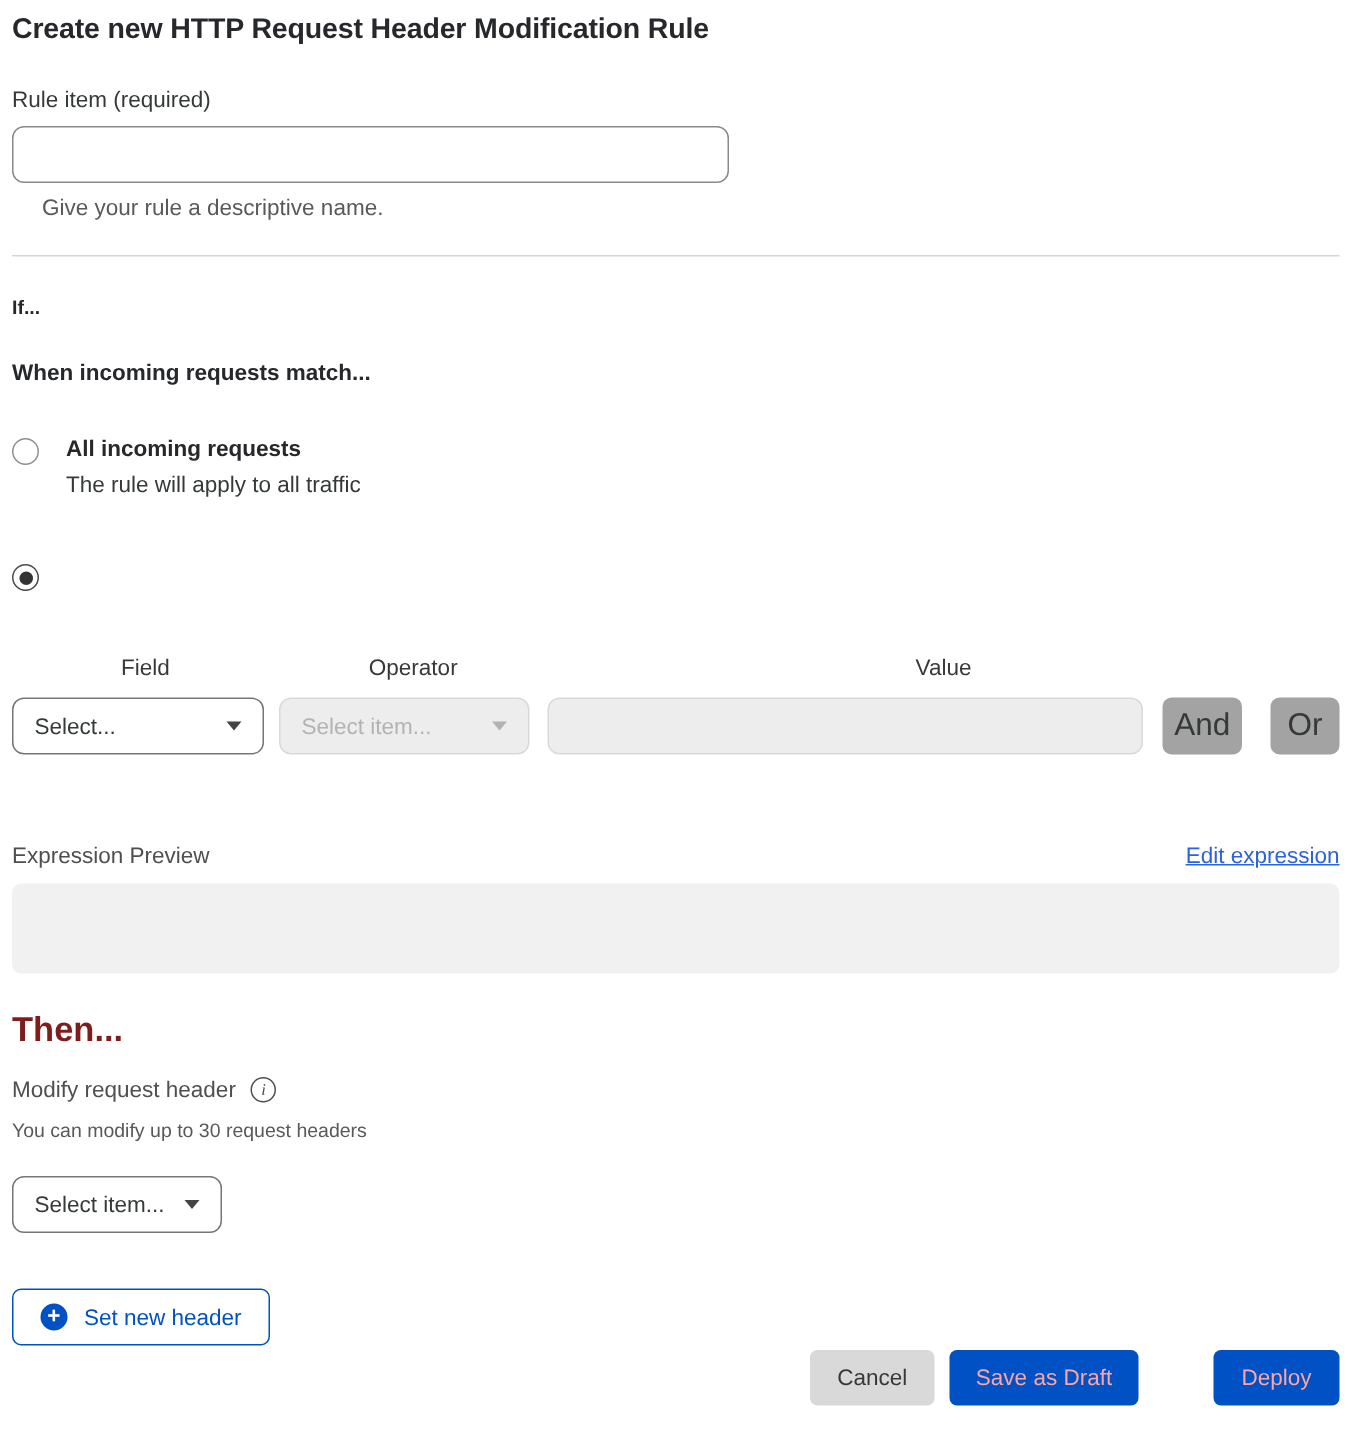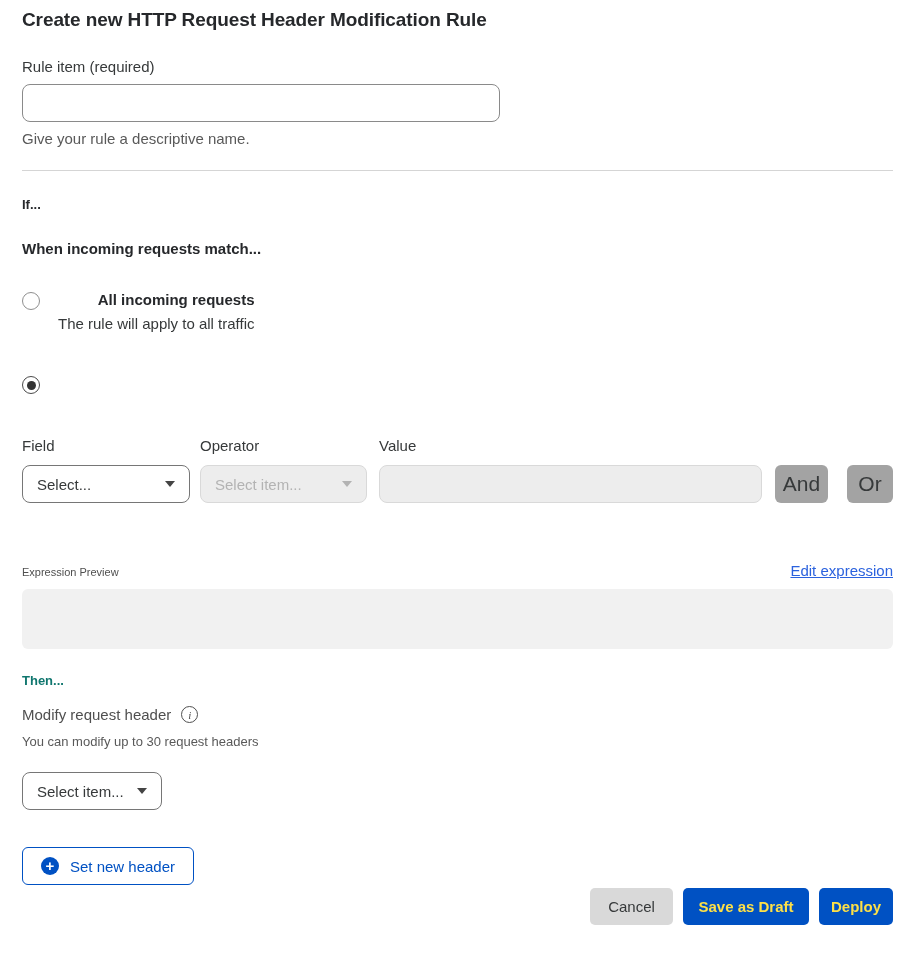--- a/index.html
+++ b/index.html
@@ -3,62 +3,62 @@
 <meta charset="utf-8">
 <style>
   * { margin: 0; padding: 0; box-sizing: border-box; }
   html, body { background: #ffffff; }
   body {
     width: 899px; height: 956px; overflow: hidden;
     font-family: "Liberation Sans", sans-serif;
     color: #36393a;
     position: relative;
   }
-  .page { padding: 0 6px 0 22px; width: 899px; }
+  .page { padding: 0 6px 0 8px; width: 899px; }
 
   .page-title {
     margin-top: 9px;
     font-size: 19px; font-weight: 700; color: #26282b;
     letter-spacing: -0.1px;
   }
 
   .field-label { font-size: 15px; color: #36393a; }
 
   .rule-name-label { display: block; margin-top: 27px; }
   .rule-name-input {
     display: block; margin-top: 9px;
     width: 478px; height: 38px;
     border: 1px solid #8a8a8a; border-radius: 8px;
     font-size: 15px; padding: 0 12px; color: #36393a;
     font-family: "Liberation Sans", sans-serif;
     outline: none; background: #fff;
   }
-  .help-text { margin-top: 8px; font-size: 15px; color: #595959; }
+  .help-text { margin-top: 8px; font-size: 15px; color: #595959; margin-left: 20px; }
 
   .divider { margin-top: 23px; border: none; border-top: 1px solid #d5d5d5; height: 0; }
 
   .section-heading { margin-top: 26px; font-size: 13px; font-weight: 700; color: #26282b; }
   .sub-heading { margin-top: 28px; font-size: 15px; font-weight: 700; color: #26282b; }
 
-  .radio-option { display: flex; margin-top: 34px; cursor: pointer; text-align: right; }
+  .radio-option { display: flex; margin-top: 34px; cursor: pointer; }
   .radio-option + .radio-option { margin-top: 43px; }
   .radio-circle {
     width: 18px; height: 18px; flex: 0 0 18px;
     border: 1px solid #8f8f8f; border-radius: 50%;
     background: #fff; margin-top: 1px;
     display: inline-flex; align-items: center; justify-content: center;
   }
   .radio-option.selected .radio-circle { border-color: #4b4b4b; }
   .radio-dot { width: 9px; height: 9px; border-radius: 50%; background: transparent; }
   .radio-option.selected .radio-dot { background: #333333; }
   .radio-texts { margin-left: 18px; }
   .radio-label { font-size: 15px; font-weight: 700; color: #26282b; line-height: 18px; }
   .radio-desc { margin-top: 6px; font-size: 15px; color: #36393a; }
 
-  .builder-labels { display: flex; margin-top: 43px; }
+  .builder-labels { display: flex; margin-top: 43px; text-align: center; }
   .builder-labels .col-field { width: 178px; }
   .builder-labels .col-operator { width: 179px; }
   .builder-labels .col-value { flex: 1; }
 
   .builder-row { display: flex; margin-top: 11px; align-items: center; }
   .select-box {
     height: 38px; border-radius: 8px; border: 1px solid #767676; background: #fff;
     display: flex; align-items: center; justify-content: space-between;
     padding: 0 14px; font-size: 15px; color: #36393a; cursor: pointer;
   }
@@ -84,28 +84,28 @@
     height: 38px; border: none; border-radius: 6px; background: #a3a3a3;
     font-size: 21px; color: #36393a; cursor: pointer;
     font-family: "Liberation Sans", sans-serif;
   }
   .and-btn { width: 53px; margin-right: 19px; }
   .or-btn { width: 46px; }
 
   .preview-header {
     margin-top: 59px; display: flex; justify-content: space-between; align-items: baseline;
   }
-  .preview-label { font-size: 11px; color: #4f4f4f; }
+  .preview-label { font-size: 15px; color: #4f4f4f; }
   .edit-link { font-size: 15px; color: #2b62de; text-decoration: underline; cursor: pointer; }
   .preview-box {
     margin-top: 10px; height: 60px; background: #f1f1f1; border-radius: 6px;
     font-size: 14px; color: #36393a; padding: 10px 12px;
   }
 
-  .then-heading { margin-top: 24px; font-size: 13px; font-weight: 700; color: #0f766e; }
+  .then-heading { margin-top: 24px; font-size: 23px; font-weight: 700; color: #7f1d1d; }
   .action-row { margin-top: 18px; display: flex; align-items: center; }
   .action-label { font-size: 15px; color: #4f4f4f; }
   .info-icon {
     margin-left: 10px; width: 17px; height: 17px; flex: 0 0 17px;
     border: 1px solid #4f4f4f; border-radius: 50%;
     display: inline-flex; align-items: center; justify-content: center;
     font-size: 11px; color: #4f4f4f; cursor: pointer;
   }
   .info-icon::before { content: "i"; font-family: "Liberation Serif", serif; font-style: italic; }
   .action-help { margin-top: 11px; font-size: 13px; color: #595959; }
@@ -125,23 +125,23 @@
     margin-right: 11px; flex: 0 0 18px;
   }
   .plus-icon::before { content: "+"; color: #fff; font-size: 15px; font-weight: 700; line-height: 1; margin-top: -1px; }
 
   .footer { margin-top: 3px; display: flex; justify-content: flex-end; align-items: flex-end; }
   .footer-btn {
     height: 37px; border: none; border-radius: 5px; font-size: 15px; cursor: pointer;
     font-family: "Liberation Sans", sans-serif;
   }
   .cancel-btn { width: 83px; background: #d9d9d9; color: #36393a; margin-right: 10px; }
-  .primary-btn { background: #0051c3; color: #fde047; font-weight: bold; }
+  .primary-btn { background: #0051c3; color: #fca5a5; }
   .save-draft-btn { width: 126px; margin-right: 10px; }
-  .deploy-btn { width: 74px; }
+  .deploy-btn { width: 84px; margin-left: 40px; }
 </style>
 </head>
 <body>
 
 <div class="page">
 
   <h1 class="page-title">Create new HTTP Request Header Modification Rule</h1>
 
   <label class="field-label rule-name-label">Rule item (required)</label>
   <input class="rule-name-input" type="text" value="" style="">

